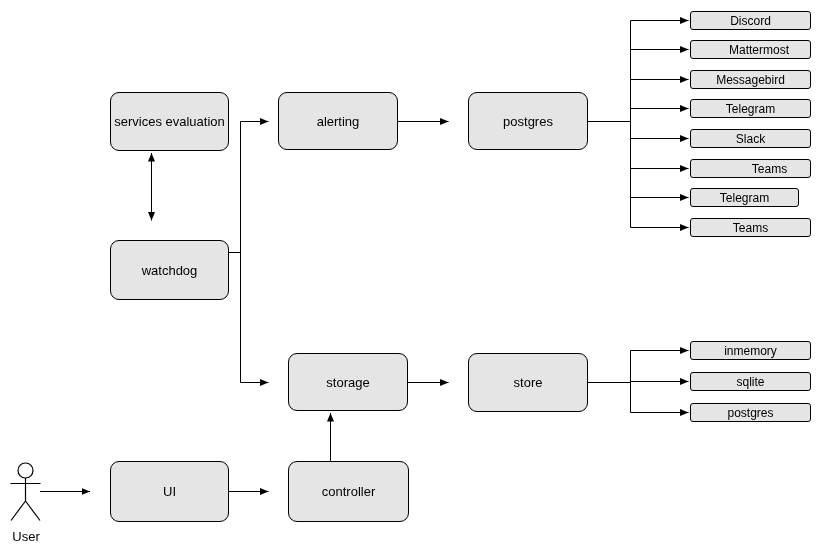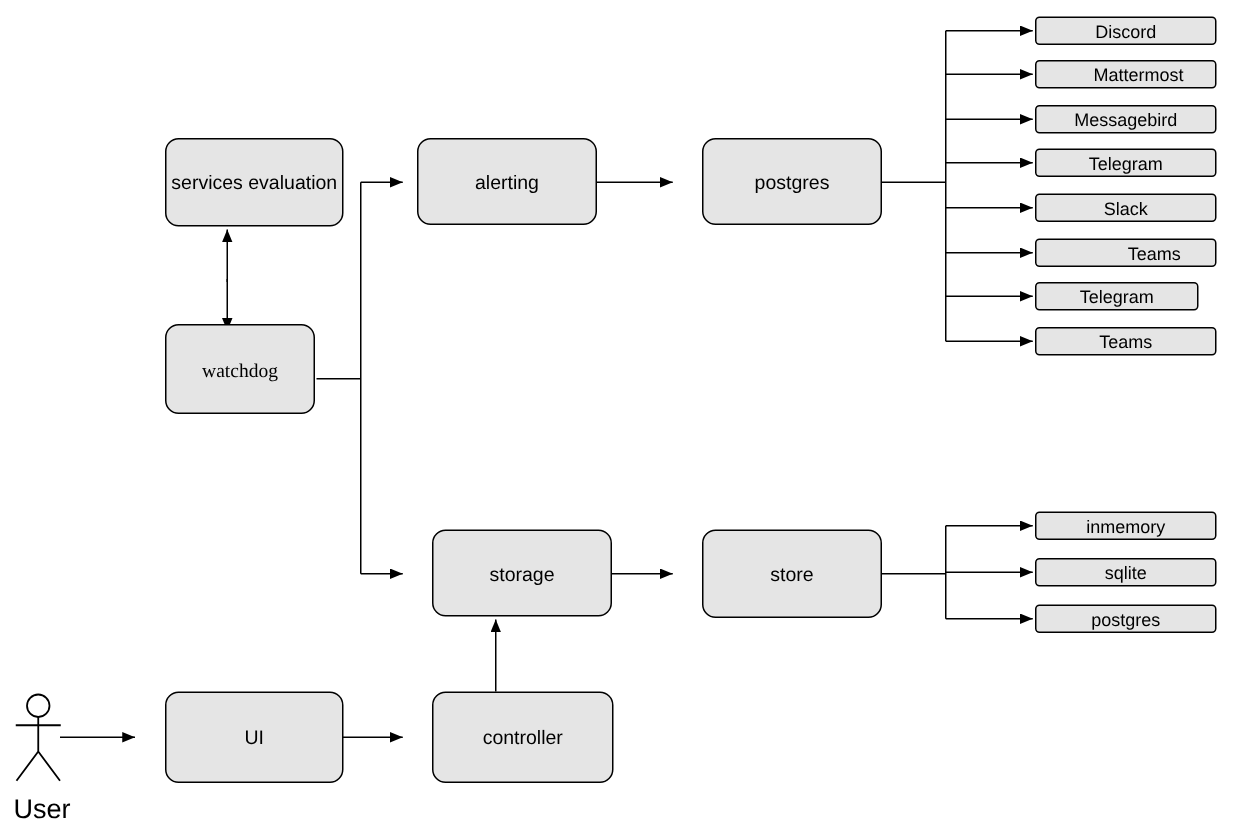--- a/index.html
+++ b/index.html
@@ -23,21 +23,21 @@
     color: #000000;
     text-align: center;
     white-space: nowrap;
     line-height: 1;
   }
   .big   { border-radius: 9px;  font-size: 13px; margin-left: 18px; }
   .small { border-radius: 3px;  font-size: 12px; }
   .actor-label {
     position: absolute;
     color: #000000;
-    font-size: 18px;
+    font-size: 13px;
     text-align: center;
     white-space: nowrap;
   }
 </style>
 </head>
 <body>
 
 <div id="canvas">
 
   <svg id="wires" width="822" height="554" viewBox="0 0 822 554">
@@ -84,21 +84,21 @@
     <g stroke="#000000" stroke-width="1.2" fill="none">
       <circle cx="25.5" cy="470.5" r="7.5"></circle>
       <path d="M25.5,478 V501 M10.5,483.5 H40.5 M25.5,501 L11,520.5 M25.5,501 L40,520.5"></path>
     </g>
   </svg>
 
   <div class="node big" style="left:92px;  top:92px;  width:119px; height:59px;">
     <span>services evaluation</span>
   </div>
 
-  <div class="node big" style="left:92px;  top:216px; width:100px; height:60px;font-family:Liberation Serif, serif;">
+  <div class="node big" style="left:92px;  top:240px; width:119px; height:60px;">
     <span>watchdog</span>
   </div>
 
   <div class="node big" style="left:260px; top:92px;  width:120px; height:58px;justify-content:center;">
     <span>alerting</span>
   </div>
 
   <div class="node big" style="left:450px; top:92px;  width:120px; height:58px;">
     <span>postgres</span>
   </div>

